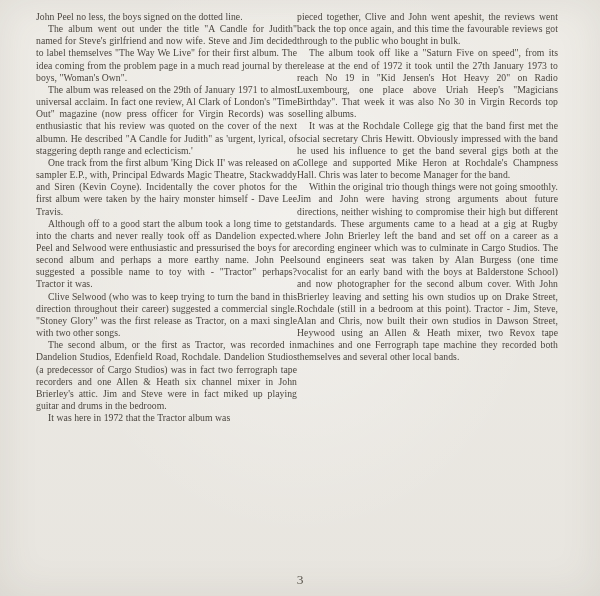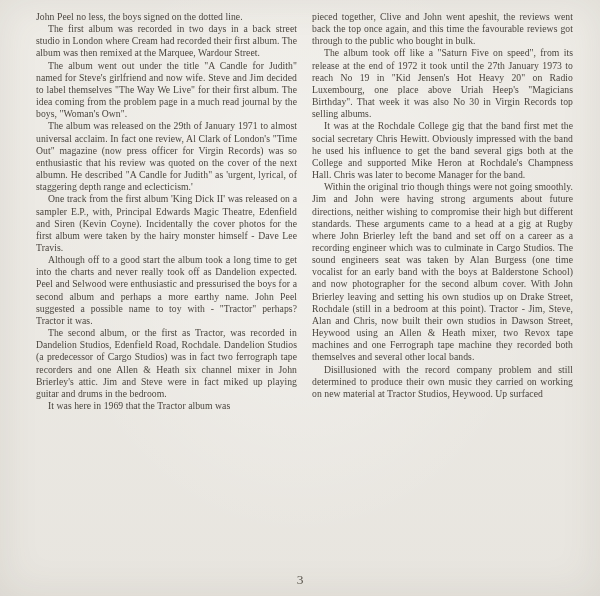--- a/index.html
+++ b/index.html
@@ -10,21 +10,21 @@
     box-sizing: border-box;
     background: #f3f1ec;
     background-image: radial-gradient(ellipse at 50% 40%, rgba(255,255,255,0.35) 0%, rgba(0,0,0,0) 60%),
                       linear-gradient(180deg, rgba(120,110,95,0.04), rgba(120,110,95,0.09));
     box-shadow: inset 0 0 40px rgba(90,80,60,0.10);
     font-family: "Liberation Serif", serif;
     color: #4a453e;
     padding: 11px 26px 0 36px;
     overflow: hidden;
   }
-  .cols { display: flex; gap: 15px; }
+  .cols { display: flex; }
   .col {
     width: 261px;
     font-size: 9.7px;
     line-height: 12.15px;
     text-align: justify;
     letter-spacing: 0.05px;
   }
   .col p { margin: 0; text-indent: 12px; }
   .col p.flush { text-indent: 0; }
   .logo-float {
@@ -44,35 +44,35 @@
   }
 </style>
 </head>
 <body>
 
 <div class="page">
   <div class="cols">
 
     <div class="col">
       <p class="flush">John Peel no less, the boys signed on the dotted line.</p>
-      <p>The first album was recorded in two days in a back street studio in London where Cream had recorded their first album. The album was then remixed at the Marquee, Wardour Street.</p>
       <p>The album went out under the title "A Candle for Judith" named for Steve's girlfriend and now wife. Steve and Jim decided to label themselves "The Way We Live" for their first album. The idea coming from the problem page in a much read journal by the boys, "Woman's Own".</p>
       <p>The album was released on the 29th of January 1971 to almost universal acclaim. In fact one review, Al Clark of London's "Time Out" magazine (now press officer for Virgin Records) was so enthusiastic that his review was quoted on the cover of the next albumn. He described "A Candle for Judith" as 'urgent, lyrical, of staggering depth range and eclecticism.'</p>
-      <p>One track from the first album 'King Dick II' was released on a sampler E.P., with, Principal Edwards Magic Theatre, Edenfield and Siren (Kevin Coyne). Incidentally the cover photos for the first album were taken by the hairy monster himself - Dave Lee Travis.</p>
+      <p>One track from the first album 'King Dick II' was released on a sampler E.P., with, Principal Edwards Magic Theatre, Stackwaddy and Siren (Kevin Coyne). Incidentally the cover photos for the first album were taken by the hairy monster himself - Dave Lee Travis.</p>
       <p>Although off to a good start the album took a long time to get into the charts and never really took off as Dandelion expected. Peel and Selwood were enthusiastic and pressurised the boys for a second album and perhaps a more earthy name. John Peel suggested a possible name to toy with - "Tractor" perhaps? Tractor it was.</p>
+      <p>Clive Selwood (who was to keep trying to turn the band in this direction throughout their career) suggested a commercial single. "Stoney Glory" was the first release as Tractor, on a maxi single with two other songs.</p>
       <p>The second album, or the first as Tractor, was recorded in Dandelion Studios, Edenfield Road, Rochdale. Dandelion Studios (a predecessor of Cargo Studios) was in fact two ferrograph tape recorders and one Allen &amp; Heath six channel mixer in John Brierley's attic. Jim and Steve were in fact miked up playing guitar and drums in the bedroom.</p>
-      <p>It was here in 1969 that the Tractor album was</p>
+      <p>It was here in 1972 that the Tractor album was</p>
     </div>
 
     <div class="col">
       <p class="flush">pieced together, Clive and John went apeshit, the reviews went back the top once again, and this time the favourable reviews got through to the public who bought in bulk.</p>
       <p>The album took off like a "Saturn Five on speed", from its release at the end of 1972 it took until the 27th January 1973 to reach No 19 in "Kid Jensen's Hot Heavy 20" on Radio Luxembourg, one place above Uriah Heep's "Magicians Birthday". That week it was also No 30 in Virgin Records top selling albums.</p>
       <p>It was at the Rochdale College gig that the band first met the social secretary Chris Hewitt. Obviously impressed with the band he used his influence to get the band several gigs both at the College and supported Mike Heron at Rochdale's Champness Hall. Chris was later to become Manager for the band.</p>
       <p>Within the original trio though things were not going smoothly. Jim and John were having strong arguments about future directions, neither wishing to compromise their high but different standards. These arguments came to a head at a gig at Rugby where John Brierley left the band and set off on a career as a recording engineer which was to culminate in Cargo Studios. The sound engineers seat was taken by Alan Burgess (one time vocalist for an early band with the boys at Balderstone School) and now photographer for the second album cover. With John Brierley leaving and setting his own studios up on Drake Street, Rochdale (still in a bedroom at this point). Tractor - Jim, Steve, Alan and Chris, now built their own studios in Dawson Street, Heywood using an Allen &amp; Heath mixer, two Revox tape machines and one Ferrograph tape machine they recorded both themselves and several other local bands.</p>
       <p>
-        <span>Disillusioned with the record company problem and still determined to produce their own music they carried on working on new material at Tractor Studios, Heywood. Up surfaced</span>
+        
       </p>
     </div>
 
   </div>
 
   <div class="page-number">3</div>
 </div>
 
 </body></html>

